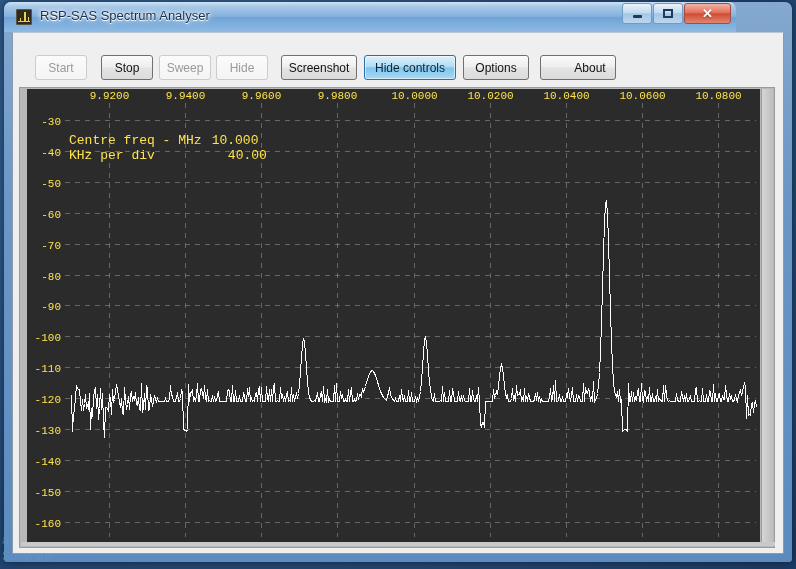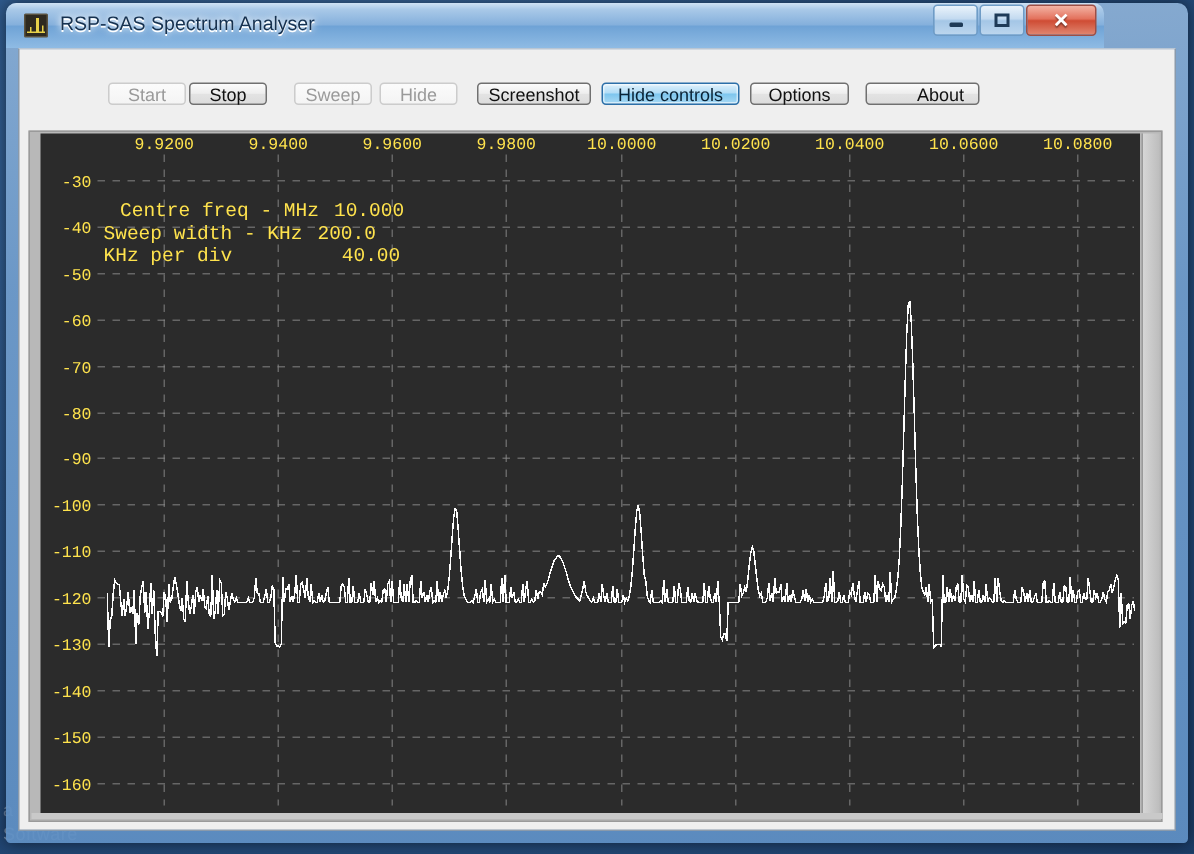--- a/index.html
+++ b/index.html
@@ -153,34 +153,33 @@
   
   #toolbar {
     position: absolute;
     left: 0; top: 0;
     width: 100%;
     height: 56px;
   }
   .tbtn {
     position: absolute;
     top: 22px;
-    height: 15px;
+    height: 25px;
     border: 1px solid #b4b4b4;
     border-radius: 3px;
     box-sizing: border-box;
     background: linear-gradient(to bottom, #fcfcfc 0%, #f2f2f2 48%, #e8e8e8 52%, #e2e2e2 100%);
     font-family: "Liberation Sans", sans-serif;
     font-size: 12px;
     color: #111111;
     display: flex;
     align-items: center;
     justify-content: center;
     cursor: default;
     padding: 0;
-    margin-left: 37px;
   }
   .tbtn.disabled {
     color: #9a9a9a;
     border-color: #cccccc;
     background: linear-gradient(to bottom, #fbfbfb 0%, #f4f4f4 100%);
   }
   .tbtn.strong {
     border-color: #707070;
     background: linear-gradient(to bottom, #fbfbfb 0%, #eeeeee 48%, #e3e3e3 52%, #dcdcdc 100%);
   }
@@ -260,21 +259,21 @@
       <div class="wbtn close">
         <div class="glyph">✕</div>
       </div>
     </div>
   </div>
 
   <div id="client">
 
     <div id="toolbar">
       <button class="tbtn disabled" style="left:22px;  width:52px;">Start</button>
-      <button class="tbtn strong" style="left:76px;  width:52px;">Stop</button>
+      <button class="tbtn strong" style="left:88px;  width:52px;">Stop</button>
       <button class="tbtn disabled" style="left:146px; width:52px;">Sweep</button>
       <button class="tbtn disabled" style="left:203px; width:52px;">Hide</button>
       <button class="tbtn strong" style="left:268px; width:76px;">Screenshot</button>
       <button class="tbtn active" style="left:351px; width:92px;">Hide controls</button>
       <button class="tbtn strong" style="left:450px; width:66px;">Options</button>
       <button class="tbtn strong" style="left:527px; width:76px;padding-left:24px;">About</button>
     </div>
 
     <div id="plot-outer">
       <div id="plot-inner">
@@ -322,22 +321,21 @@
             <line x1="539.5" y1="14" x2="539.5" y2="448" stroke="#8a8a8a" stroke-width="1" stroke-dasharray="5,5" opacity="0.62"></line>
             <text x="539.5" y="10" text-anchor="middle" fill="#ffe34d" font-family="&quot;Liberation Mono&quot;, monospace" font-size="11">10.0400</text>
             <line x1="615.5" y1="14" x2="615.5" y2="448" stroke="#8a8a8a" stroke-width="1" stroke-dasharray="5,5" opacity="0.62"></line>
             <text x="615.5" y="10" text-anchor="middle" fill="#ffe34d" font-family="&quot;Liberation Mono&quot;, monospace" font-size="11">10.0600</text>
             <line x1="691.5" y1="14" x2="691.5" y2="448" stroke="#8a8a8a" stroke-width="1" stroke-dasharray="5,5" opacity="0.62"></line>
             <text x="691.5" y="10" text-anchor="middle" fill="#ffe34d" font-family="&quot;Liberation Mono&quot;, monospace" font-size="11">10.0800</text>
             <path d="M44.5 306.5 L45.5 342.5 L46.5 324.5 L47.5 321.5 L48.5 306.5 L49.5 297.5 L50.5 299.5 L51.5 300.5 L52.5 300.5 L53.5 312.5 L54.5 321.5 L55.5 310.5 L56.5 321.5 L57.5 314.5 L58.5 305.5 L59.5 319.5 L60.5 315.5 L61.5 320.5 L62.5 304.5 L63.5 340.5 L64.5 319.5 L65.5 327.5 L66.5 308.5 L67.5 302.5 L68.5 298.5 L69.5 319.5 L70.5 305.5 L71.5 330.5 L72.5 319.5 L73.5 299.5 L74.5 320.5 L75.5 304.5 L76.5 333.5 L77.5 348.5 L78.5 318.5 L79.5 318.5 L80.5 319.5 L81.5 321.5 L82.5 305.5 L83.5 310.5 L84.5 325.5 L85.5 300.5 L86.5 312.5 L87.5 310.5 L88.5 302.5 L89.5 295.5 L90.5 300.5 L91.5 306.5 L92.5 313.5 L93.5 318.5 L94.5 309.5 L95.5 323.5 L96.5 325.5 L97.5 298.5 L98.5 311.5 L99.5 320.5 L100.5 315.5 L101.5 307.5 L102.5 320.5 L103.5 305.5 L104.5 302.5 L105.5 312.5 L106.5 307.5 L107.5 311.5 L108.5 303.5 L109.5 315.5 L110.5 316.5 L111.5 308.5 L112.5 320.5 L113.5 321.5 L114.5 294.5 L115.5 323.5 L116.5 318.5 L117.5 304.5 L118.5 320.5 L119.5 297.5 L120.5 299.5 L121.5 321.5 L122.5 320.5 L123.5 305.5 L124.5 309.5 L125.5 317.5 L126.5 312.5 L127.5 306.5 L128.5 310.5 L129.5 312.5 L130.5 309.5 L131.5 312.5 L132.5 312.5 L133.5 312.5 L134.5 312.5 L135.5 312.5 L136.5 312.5 L137.5 312.5 L138.5 309.5 L139.5 312.5 L140.5 312.5 L141.5 312.5 L142.5 309.5 L143.5 296.5 L144.5 306.5 L145.5 306.5 L146.5 312.5 L147.5 312.5 L148.5 312.5 L149.5 308.5 L150.5 303.5 L151.5 312.5 L152.5 312.5 L153.5 309.5 L154.5 301.5 L155.5 303.5 L156.5 339.5 L157.5 341.5 L158.5 341.5 L159.5 342.5 L160.5 340.5 L161.5 295.5 L162.5 312.5 L163.5 303.5 L164.5 303.5 L165.5 300.5 L166.5 312.5 L167.5 308.5 L168.5 312.5 L169.5 306.5 L170.5 294.5 L171.5 312.5 L172.5 312.5 L173.5 300.5 L174.5 299.5 L175.5 304.5 L176.5 309.5 L177.5 296.5 L178.5 308.5 L179.5 312.5 L180.5 300.5 L181.5 312.5 L182.5 311.5 L183.5 312.5 L184.5 312.5 L185.5 306.5 L186.5 312.5 L187.5 307.5 L188.5 312.5 L189.5 311.5 L190.5 306.5 L191.5 302.5 L192.5 312.5 L193.5 312.5 L194.5 312.5 L195.5 312.5 L196.5 312.5 L197.5 312.5 L198.5 312.5 L199.5 312.5 L200.5 301.5 L201.5 300.5 L202.5 302.5 L203.5 312.5 L204.5 312.5 L205.5 296.5 L206.5 312.5 L207.5 312.5 L208.5 301.5 L209.5 312.5 L210.5 312.5 L211.5 312.5 L212.5 306.5 L213.5 312.5 L214.5 312.5 L215.5 312.5 L216.5 303.5 L217.5 307.5 L218.5 312.5 L219.5 312.5 L220.5 299.5 L221.5 307.5 L222.5 298.5 L223.5 312.5 L224.5 309.5 L225.5 312.5 L226.5 311.5 L227.5 312.5 L228.5 304.5 L229.5 303.5 L230.5 312.5 L231.5 300.5 L232.5 298.5 L233.5 312.5 L234.5 298.5 L235.5 312.5 L236.5 312.5 L237.5 312.5 L238.5 312.5 L239.5 297.5 L240.5 309.5 L241.5 312.5 L242.5 300.5 L243.5 312.5 L244.5 300.5 L245.5 312.5 L246.5 298.5 L247.5 294.5 L248.5 312.5 L249.5 312.5 L250.5 311.5 L251.5 312.5 L252.5 312.5 L253.5 298.5 L254.5 309.5 L255.5 305.5 L256.5 312.5 L257.5 307.5 L258.5 312.5 L259.5 305.5 L260.5 302.5 L261.5 312.5 L262.5 311.5 L263.5 312.5 L264.5 298.5 L265.5 312.5 L266.5 305.5 L267.5 312.5 L268.5 307.5 L269.5 304.5 L270.5 309.5 L271.5 304.5 L272.5 295.5 L273.5 282.5 L274.5 268.5 L275.5 255.5 L276.5 249.5 L277.5 252.5 L278.5 264.5 L279.5 278.5 L280.5 292.5 L281.5 302.5 L282.5 308.5 L283.5 310.5 L284.5 312.5 L285.5 312.5 L286.5 312.5 L287.5 311.5 L288.5 312.5 L289.5 308.5 L290.5 303.5 L291.5 312.5 L292.5 312.5 L293.5 305.5 L294.5 303.5 L295.5 312.5 L296.5 297.5 L297.5 312.5 L298.5 310.5 L299.5 312.5 L300.5 300.5 L301.5 312.5 L302.5 310.5 L303.5 312.5 L304.5 312.5 L305.5 312.5 L306.5 312.5 L307.5 296.5 L308.5 312.5 L309.5 294.5 L310.5 312.5 L311.5 312.5 L312.5 312.5 L313.5 302.5 L314.5 309.5 L315.5 305.5 L316.5 312.5 L317.5 312.5 L318.5 310.5 L319.5 312.5 L320.5 312.5 L321.5 300.5 L322.5 312.5 L323.5 303.5 L324.5 298.5 L325.5 312.5 L326.5 312.5 L327.5 310.5 L328.5 312.5 L329.5 311.5 L330.5 304.5 L331.5 310.5 L332.5 305.5 L333.5 305.5 L334.5 307.5 L335.5 299.5 L336.5 302.5 L337.5 300.5 L338.5 297.5 L339.5 293.5 L340.5 290.5 L341.5 287.5 L342.5 284.5 L343.5 283.5 L344.5 281.5 L345.5 281.5 L346.5 282.5 L347.5 284.5 L348.5 286.5 L349.5 289.5 L350.5 292.5 L351.5 296.5 L352.5 299.5 L353.5 302.5 L354.5 304.5 L355.5 306.5 L356.5 308.5 L357.5 309.5 L358.5 310.5 L359.5 311.5 L360.5 307.5 L361.5 303.5 L362.5 298.5 L363.5 305.5 L364.5 308.5 L365.5 309.5 L366.5 311.5 L367.5 312.5 L368.5 309.5 L369.5 312.5 L370.5 312.5 L371.5 312.5 L372.5 306.5 L373.5 312.5 L374.5 300.5 L375.5 308.5 L376.5 312.5 L377.5 306.5 L378.5 312.5 L379.5 312.5 L380.5 312.5 L381.5 301.5 L382.5 312.5 L383.5 312.5 L384.5 303.5 L385.5 312.5 L386.5 312.5 L387.5 312.5 L388.5 307.5 L389.5 312.5 L390.5 309.5 L391.5 311.5 L392.5 308.5 L393.5 302.5 L394.5 292.5 L395.5 278.5 L396.5 263.5 L397.5 251.5 L398.5 247.5 L399.5 253.5 L400.5 266.5 L401.5 281.5 L402.5 294.5 L403.5 298.5 L404.5 308.5 L405.5 311.5 L406.5 312.5 L407.5 304.5 L408.5 312.5 L409.5 312.5 L410.5 312.5 L411.5 312.5 L412.5 312.5 L413.5 311.5 L414.5 312.5 L415.5 297.5 L416.5 312.5 L417.5 303.5 L418.5 312.5 L419.5 312.5 L420.5 312.5 L421.5 312.5 L422.5 301.5 L423.5 312.5 L424.5 312.5 L425.5 299.5 L426.5 303.5 L427.5 312.5 L428.5 312.5 L429.5 312.5 L430.5 312.5 L431.5 302.5 L432.5 311.5 L433.5 312.5 L434.5 306.5 L435.5 312.5 L436.5 306.5 L437.5 311.5 L438.5 312.5 L439.5 312.5 L440.5 312.5 L441.5 312.5 L442.5 299.5 L443.5 312.5 L444.5 312.5 L445.5 301.5 L446.5 309.5 L447.5 312.5 L448.5 312.5 L449.5 306.5 L450.5 312.5 L451.5 298.5 L452.5 312.5 L453.5 335.5 L454.5 337.5 L455.5 333.5 L456.5 333.5 L457.5 338.5 L458.5 312.5 L459.5 312.5 L460.5 312.5 L461.5 312.5 L462.5 312.5 L463.5 312.5 L464.5 312.5 L465.5 312.5 L466.5 300.5 L467.5 308.5 L468.5 306.5 L469.5 302.5 L470.5 305.5 L471.5 297.5 L472.5 287.5 L473.5 279.5 L474.5 275.5 L475.5 278.5 L476.5 287.5 L477.5 296.5 L478.5 304.5 L479.5 308.5 L480.5 306.5 L481.5 312.5 L482.5 312.5 L483.5 312.5 L484.5 309.5 L485.5 299.5 L486.5 311.5 L487.5 306.5 L488.5 312.5 L489.5 296.5 L490.5 306.5 L491.5 305.5 L492.5 305.5 L493.5 300.5 L494.5 312.5 L495.5 308.5 L496.5 312.5 L497.5 299.5 L498.5 312.5 L499.5 307.5 L500.5 312.5 L501.5 304.5 L502.5 308.5 L503.5 312.5 L504.5 312.5 L505.5 312.5 L506.5 312.5 L507.5 310.5 L508.5 304.5 L509.5 311.5 L510.5 303.5 L511.5 312.5 L512.5 307.5 L513.5 312.5 L514.5 310.5 L515.5 312.5 L516.5 312.5 L517.5 312.5 L518.5 312.5 L519.5 312.5 L520.5 312.5 L521.5 312.5 L522.5 308.5 L523.5 299.5 L524.5 312.5 L525.5 309.5 L526.5 296.5 L527.5 312.5 L528.5 291.5 L529.5 312.5 L530.5 312.5 L531.5 311.5 L532.5 305.5 L533.5 312.5 L534.5 312.5 L535.5 307.5 L536.5 312.5 L537.5 312.5 L538.5 312.5 L539.5 305.5 L540.5 307.5 L541.5 299.5 L542.5 307.5 L543.5 312.5 L544.5 305.5 L545.5 298.5 L546.5 312.5 L547.5 312.5 L548.5 312.5 L549.5 305.5 L550.5 312.5 L551.5 306.5 L552.5 307.5 L553.5 312.5 L554.5 312.5 L555.5 312.5 L556.5 294.5 L557.5 312.5 L558.5 298.5 L559.5 303.5 L560.5 304.5 L561.5 300.5 L562.5 302.5 L563.5 312.5 L564.5 307.5 L565.5 312.5 L566.5 292.5 L567.5 312.5 L568.5 310.5 L569.5 309.5 L570.5 304.5 L571.5 296.5 L572.5 283.5 L573.5 262.5 L574.5 234.5 L575.5 199.5 L576.5 164.5 L577.5 133.5 L578.5 114.5 L579.5 111.5 L580.5 125.5 L581.5 152.5 L582.5 186.5 L583.5 222.5 L584.5 253.5 L585.5 276.5 L586.5 292.5 L587.5 302.5 L588.5 305.5 L589.5 307.5 L590.5 302.5 L591.5 312.5 L592.5 300.5 L593.5 312.5 L594.5 310.5 L595.5 342.5 L596.5 341.5 L597.5 340.5 L598.5 340.5 L599.5 340.5 L600.5 342.5 L601.5 294.5 L602.5 312.5 L603.5 312.5 L604.5 302.5 L605.5 312.5 L606.5 303.5 L607.5 312.5 L608.5 308.5 L609.5 311.5 L610.5 302.5 L611.5 300.5 L612.5 312.5 L613.5 312.5 L614.5 294.5 L615.5 310.5 L616.5 312.5 L617.5 301.5 L618.5 302.5 L619.5 312.5 L620.5 307.5 L621.5 312.5 L622.5 298.5 L623.5 312.5 L624.5 312.5 L625.5 304.5 L626.5 312.5 L627.5 312.5 L628.5 307.5 L629.5 312.5 L630.5 300.5 L631.5 312.5 L632.5 309.5 L633.5 310.5 L634.5 312.5 L635.5 312.5 L636.5 296.5 L637.5 312.5 L638.5 296.5 L639.5 305.5 L640.5 311.5 L641.5 312.5 L642.5 311.5 L643.5 312.5 L644.5 312.5 L645.5 312.5 L646.5 312.5 L647.5 312.5 L648.5 312.5 L649.5 304.5 L650.5 310.5 L651.5 312.5 L652.5 312.5 L653.5 312.5 L654.5 302.5 L655.5 306.5 L656.5 312.5 L657.5 306.5 L658.5 312.5 L659.5 304.5 L660.5 312.5 L661.5 312.5 L662.5 309.5 L663.5 306.5 L664.5 312.5 L665.5 312.5 L666.5 312.5 L667.5 312.5 L668.5 299.5 L669.5 298.5 L670.5 312.5 L671.5 312.5 L672.5 311.5 L673.5 312.5 L674.5 312.5 L675.5 299.5 L676.5 312.5 L677.5 312.5 L678.5 312.5 L679.5 305.5 L680.5 312.5 L681.5 312.5 L682.5 301.5 L683.5 302.5 L684.5 312.5 L685.5 312.5 L686.5 295.5 L687.5 312.5 L688.5 304.5 L689.5 312.5 L690.5 312.5 L691.5 305.5 L692.5 304.5 L693.5 312.5 L694.5 312.5 L695.5 306.5 L696.5 310.5 L697.5 310.5 L698.5 296.5 L699.5 304.5 L700.5 312.5 L701.5 312.5 L702.5 304.5 L703.5 309.5 L704.5 306.5 L705.5 312.5 L706.5 312.5 L707.5 310.5 L708.5 305.5 L709.5 310.5 L710.5 312.5 L711.5 305.5 L712.5 304.5 L713.5 300.5 L714.5 306.5 L715.5 302.5 L716.5 297.5 L717.5 294.5 L718.5 297.5 L719.5 329.5 L720.5 306.5 L721.5 326.5 L722.5 325.5 L723.5 326.5 L724.5 314.5 L725.5 313.5 L726.5 323.5 L727.5 314.5 L728.5 311.5 L729.5 318.5 " fill="none" stroke="#ffffff" stroke-width="1" shape-rendering="crispEdges"></path>
           </svg>
 
         <div id="readout-block">
-          <div class="readout" style="position:relative;left:11px;top:0;"><span>Centre freq - MHz</span><span style="display:inline-block;width:10px;"></span><span>10.000</span></div>
-          <div class="readout" style="position:relative;left:0;top:0;"><span>Sweep width - KHz</span><span style="display:inline-block;width:10px;"></span><span>200.0</span></div>
+          <div class="readout" style="position:relative;left:0;top:0;"><span>Centre freq - MHz</span><span style="display:inline-block;width:10px;"></span><span>10.000</span></div>
           <div class="readout" style="position:relative;left:0;top:0;"><span>KHz per div</span><span style="display:inline-block;width:73px;"></span><span>40.00</span></div>
         </div>
       </div>
 
       <div style="position:absolute;right:1px;top:1px;width:12px;height:454px;background:linear-gradient(to right,#d6d6d6,#bdbdbd);border-left:1px solid #9a9a9a;box-sizing:border-box;"></div>
       <div style="position:absolute;left:1px;bottom:1px;width:754px;height:4px;background:#c9c9c9;"></div>
     </div>
 
   </div>
 </div>

